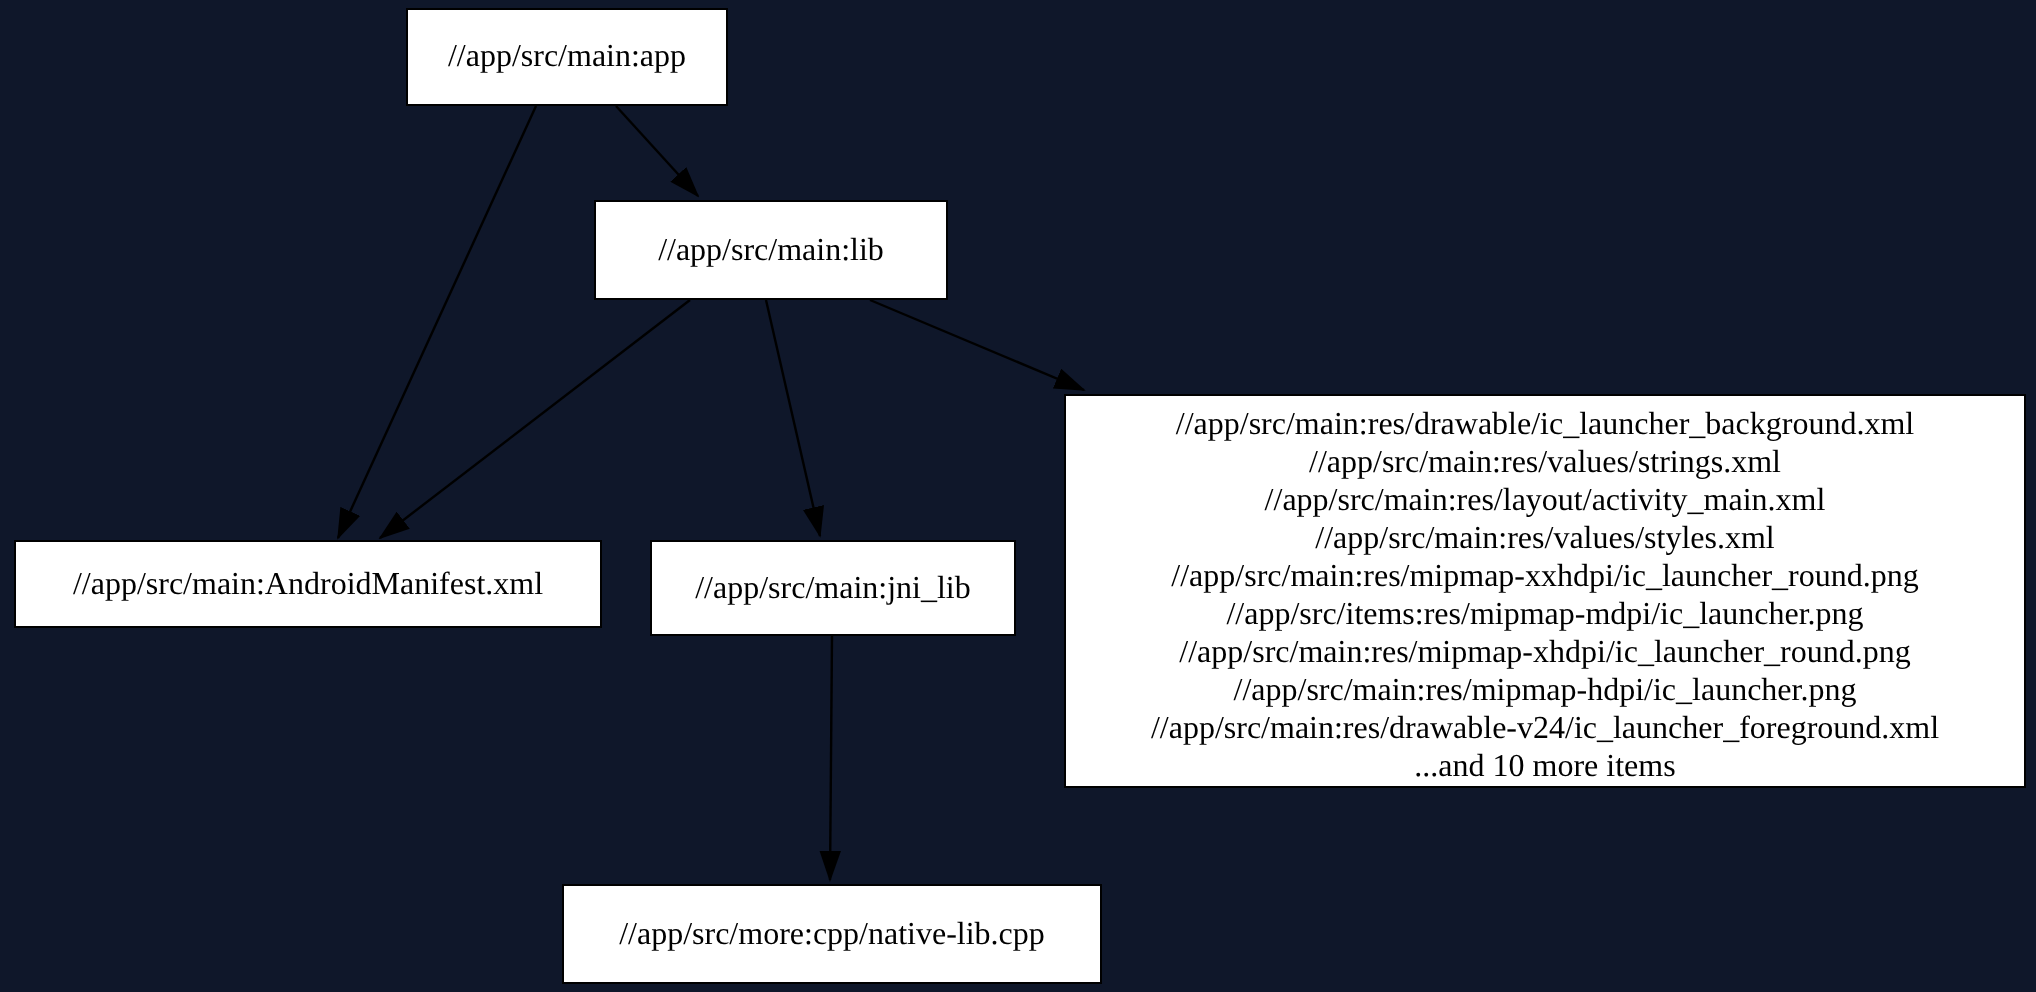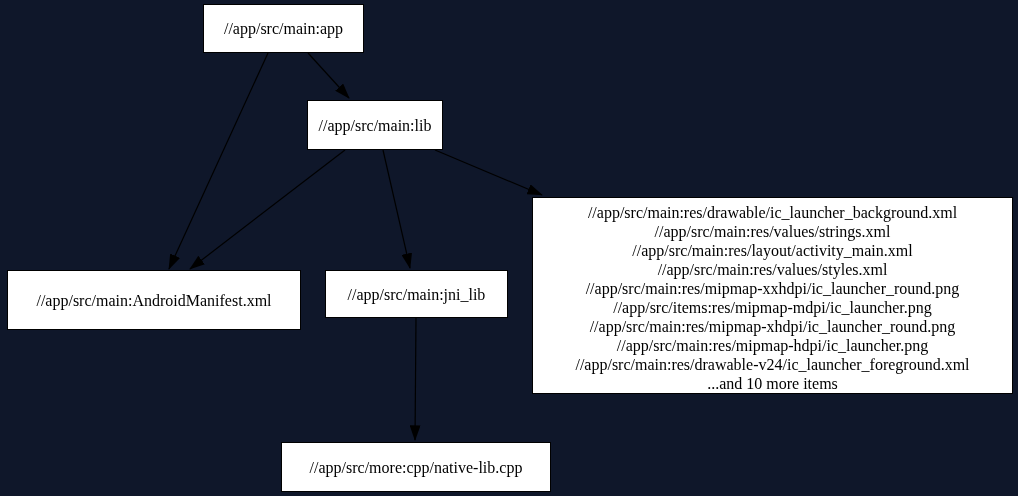--- a/index.html
+++ b/index.html
@@ -36,22 +36,22 @@
     font-size: 16px;
     line-height: 19px;
     white-space: nowrap;
     z-index: 2;
   }
   .node-multiline {
     flex-direction: column;
     justify-content: flex-end;
   }
   #node-app        { left: 203px; top: 4px;   width: 161px; height: 49px; }
-  #node-lib        { left: 307px; top: 100px; width: 136px; height: 50px; }
-  #node-manifest   { left: 7px;   top: 270px; width: 294px; height: 60px; text-align: center; }
+  #node-lib        { left: 297px; top: 100px; width: 177px; height: 50px; }
+  #node-manifest   { left: 7px;   top: 270px; width: 294px; height: 44px; text-align: center; }
   #node-jni-lib    { left: 325px; top: 270px; width: 183px; height: 48px; }
   #node-res-group  { left: 532px; top: 197px; width: 481px; height: 197px; }
   #node-native-lib { left: 281px; top: 442px; width: 270px; height: 50px; }
 </style>
 </head>
 <body>
 
 <div id="canvas">
 
   <svg id="edges" viewBox="0 0 1018 496" xmlns="http://www.w3.org/2000/svg">

